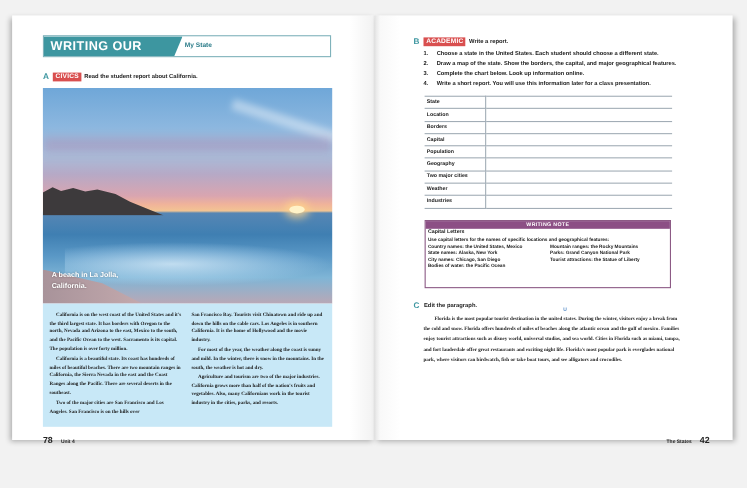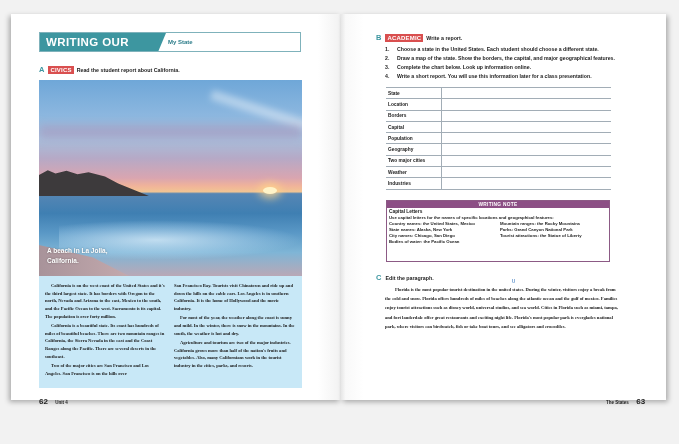--- a/index.html
+++ b/index.html
@@ -164,21 +164,21 @@
     <p id="p3a">Two of the major cities are San Francisco and Los Angeles. San Francisco is on the hills over</p>
   </div>
   <div class="report-col">
     <p id="p3b" style="text-indent:0">San Francisco Bay. Tourists visit Chinatown and ride up and down the hills on the cable cars. Los Angeles is in southern California. It is the home of Hollywood and the movie industry.</p>
     <p>For most of the year, the weather along the coast is sunny and mild. In the winter, there is snow in the mountains. In the south, the weather is hot and dry.</p>
     <p>Agriculture and tourism are two of the major industries. California grows more than half of the nation's fruits and vegetables. Also, many Californians work in the tourist industry in the cities, parks, and resorts.</p>
   </div>
 </div>
 
 <div class="folio" style="left:39px; top:390px;">
-  <span class="folio-num">62</span>
+  <span class="folio-num">78</span>
   <span class="folio-label">Unit 4</span>
 </div>
 
 <div class="section-head" style="left:376px; top:33px;">
   <span class="sec-letter">B</span>
   <span class="tag">ACADEMIC</span>
   <span class="sec-text">Write a report.</span>
 </div>
 
 <ul class="steps">
@@ -264,14 +264,14 @@
 
 <div class="section-head" style="left:376px; top:273px;">
   <span class="sec-letter">C</span>
   <span class="sec-text">Edit the paragraph.</span>
 </div>
 <div class="edit-mark">U</div>
 <p class="para">Florida is the most popular tourist destination in the united states. During the winter, visitors enjoy a break from the cold and snow. Florida offers hundreds of miles of beaches along the atlantic ocean and the gulf of mexico. Families enjoy tourist attractions such as disney world, universal studios, and sea world. Cities in Florida such as miami, tampa, and fort lauderdale offer great restaurants and exciting night life. Florida's most popular park is everglades national park, where visitors can birdwatch, fish or take boat tours, and see alligators and crocodiles.</p>
 
 <div class="folio" style="left:603px; top:390px;">
   <span class="folio-label">The States</span>
-  <span class="folio-num">63</span>
+  <span class="folio-num">42</span>
 </div>
 
 </body></html>

